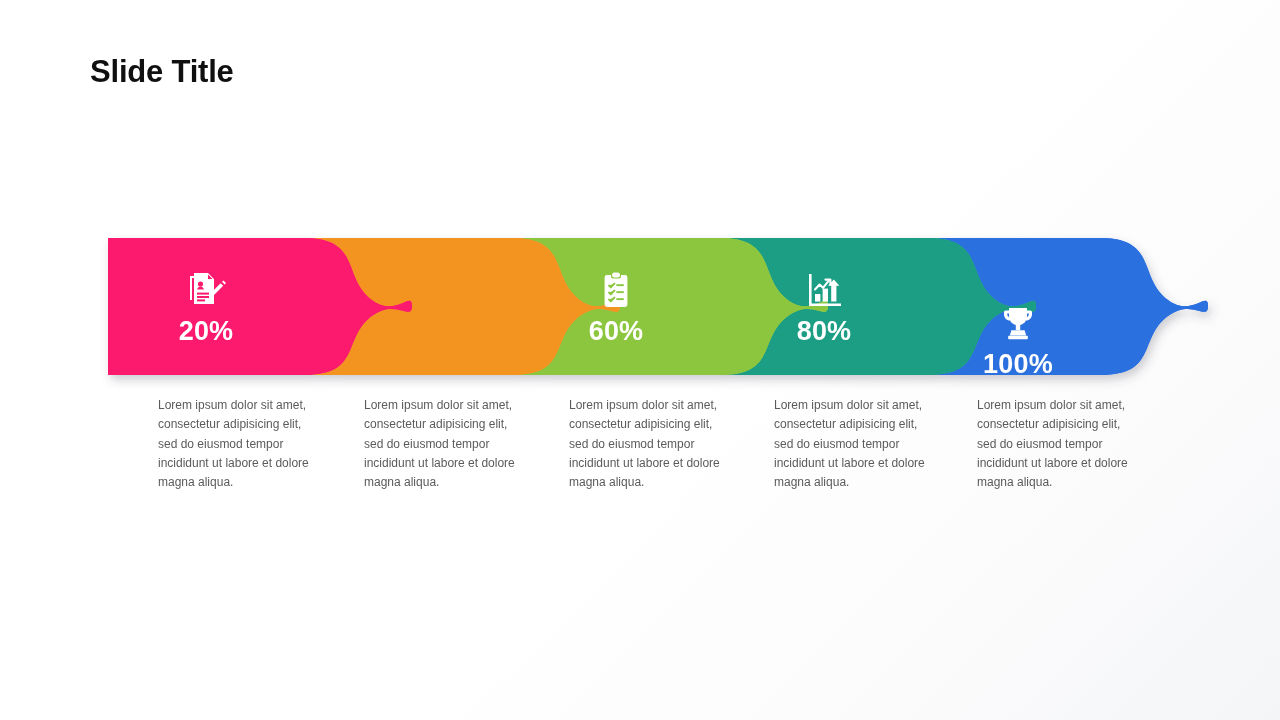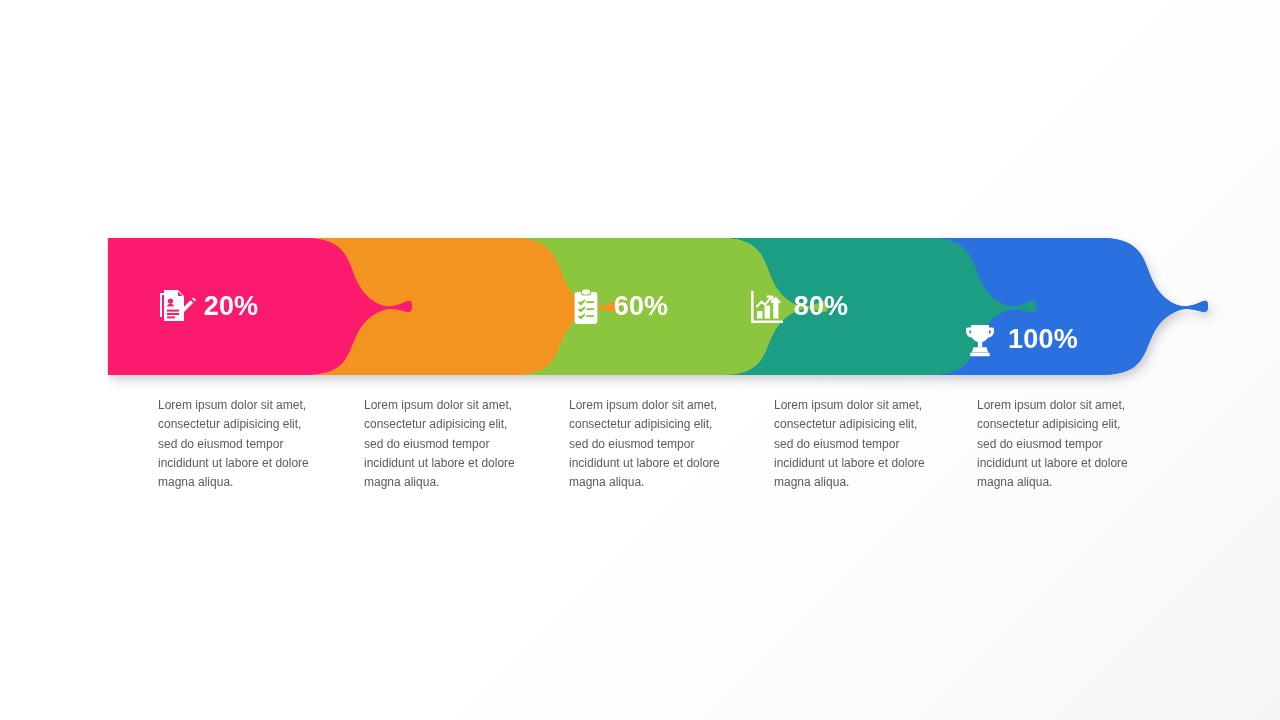--- a/index.html
+++ b/index.html
@@ -48,21 +48,21 @@
     top: 0;
     width: 1120px;
     height: 158px;
     pointer-events: none;
   }
   .seg-content {
     position: absolute;
     top: 8px;
     height: 137px;
     display: flex;
-    flex-direction: row;
+    flex-direction: column;
     align-items: center;
     justify-content: center;
     gap: 6px;
   }
   .seg-icon {
     width: 44px;
     height: 44px;
     display: flex;
     align-items: center;
     justify-content: center;
@@ -94,20 +94,21 @@
     font-size: 12px;
     line-height: 19.3px;
     color: #5b5b5b;
   }
 </style>
 </head>
 <body>
 
 <div class="slide">
 
+  <div class="slide-title">Slide Title</div>
 
   <div class="banner">
     <svg viewBox="0 0 1120 158" xmlns="http://www.w3.org/2000/svg">
       <defs>
         <filter id="softshadow" x="-20%" y="-30%" width="150%" height="180%">
           <feDropShadow dx="3" dy="5" stdDeviation="5" flood-color="#4a4a55" flood-opacity="0.26"></feDropShadow>
         </filter>
       </defs>
 
       <g filter="url(#softshadow)">
@@ -156,21 +157,21 @@
             <rect x="20.4" y="14.2" width="7.4" height="1.9" fill="#8cc63f"></rect>
             <path d="M13 22.6 l1.8 1.8 3.6-3.8" stroke="#8cc63f" stroke-width="1.9" fill="#8cc63f" stroke-linecap="round" stroke-linejoin="round"></path>
             <rect x="20.4" y="21.2" width="7.4" height="1.9" fill="#8cc63f"></rect>
             <path d="M13 29.6 l1.8 1.8 3.6-3.8" stroke="#8cc63f" stroke-width="1.9" fill="#8cc63f" stroke-linecap="round" stroke-linejoin="round"></path>
             <rect x="20.4" y="28.2" width="7.4" height="1.9" fill="#8cc63f"></rect>
           </svg>
         </span>
         <span class="seg-value">60%</span>
       </div>
 
-      <div class="seg-content" style="left:592px; width:208px;">
+      <div class="seg-content" style="left:620px; width:208px;">
         <span class="seg-icon">
           <svg viewBox="0 0 40 40" xmlns="http://www.w3.org/2000/svg">
             <path d="M5 4 h2.6 v29.4 H37 v2.6 H5 Z" fill="#ffffff"></path>
             <rect x="11" y="24" width="5.4" height="7.6" fill="#ffffff"></rect>
             <rect x="18.6" y="18.6" width="5.4" height="13" fill="#ffffff"></rect>
             <path d="M29.8 9.4 l5.6 6.4 h-3 v15.8 h-5.2 V15.8 h-3 Z" fill="#ffffff"></path>
             <path d="M11 19.4 l4.6-4.8 3.4 3.2 5.4-6.6" stroke="#ffffff" stroke-width="2.1" fill="none" stroke-linecap="round" stroke-linejoin="round"></path>
             <path d="M21.4 9.6 h5 v5" stroke="#ffffff" stroke-width="2.1" fill="none" stroke-linecap="round" stroke-linejoin="round"></path>
           </svg>
         </span>

